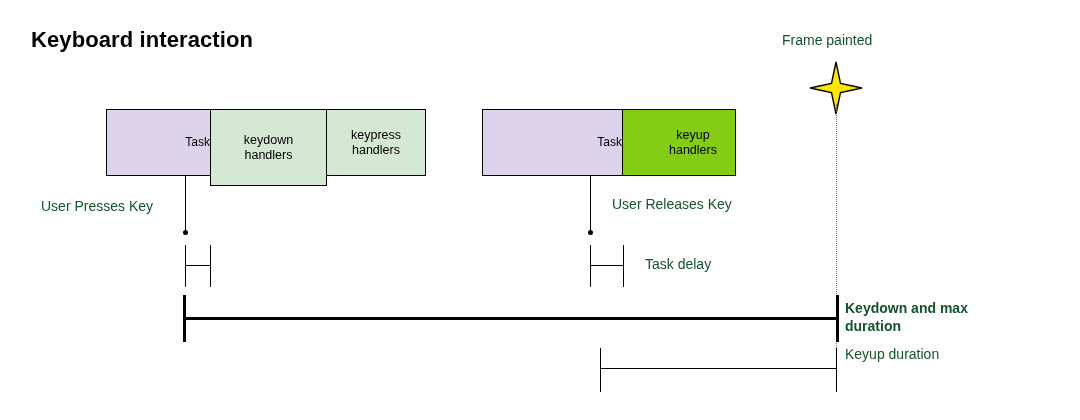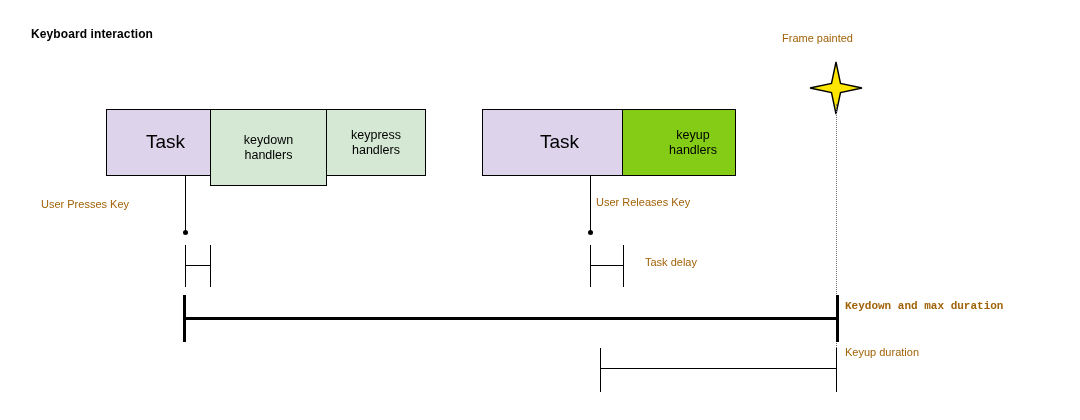--- a/index.html
+++ b/index.html
@@ -17,56 +17,56 @@
     width: 1080px;
     height: 420px;
     background: #ffffff;
     overflow: hidden;
   }
   
   .title {
     position: absolute;
     left: 31px;
     top: 27px;
-    font-size: 12px;
+    font-size: 22px;
     font-weight: bold;
     letter-spacing: 0.1px;
     color: #000000;
     white-space: nowrap;
   }
   
   .block {
     position: absolute;
     box-sizing: border-box;
     border: 1.6px solid #000000;
     display: flex;
     align-items: center;
     justify-content: center;
     text-align: center;
     line-height: 1.18;
     color: #000000;
   }
   .block.task {
-    justify-content: center;
+    justify-content: flex-end;
     padding-left: 14px;
-    font-size: 19px;
+    font-size: 12px;
   }
   .block.handler {
     font-size: 12.5px;
   }
   .block span { display: block; }
   
   .label {
     position: absolute;
-    font-size: 11px;
-    color: #a16207;
+    font-size: 14px;
+    color: #14532d;
     white-space: nowrap;
     line-height: 1.25;
   }
-  .label.bold  { font-weight: bold; white-space: normal; font-family: Liberation Mono, monospace; }
+  .label.bold  { font-weight: bold; white-space: normal; }
   
   .vline {
     position: absolute;
     background: #000000;
     width: 1.4px;
   }
   .hline {
     position: absolute;
     background: #000000;
     height: 1.4px;
@@ -135,21 +135,21 @@
   </svg>
 
   <div class="dotted" style="left:836px; top:104px; height:286px;"></div>
 
   <div class="vline" style="left:185px; top:176px; height:56px;"></div>
   <div class="dot" style="left:183px; top:230px;"></div>
   <div class="label" style="left:41px; top:198px;">User Presses Key</div>
 
   <div class="vline" style="left:590px; top:176px; height:56px;"></div>
   <div class="dot" style="left:588px; top:230px;"></div>
-  <div class="label" style="left:596px; top:196px;">User Releases Key</div>
+  <div class="label" style="left:612px; top:196px;">User Releases Key</div>
 
   <div class="vline" style="left:185px; top:245px; height:42px;"></div>
   <div class="vline" style="left:210px; top:245px; height:42px;"></div>
   <div class="hline" style="left:185px; top:265px; width:26px;"></div>
 
   <div class="vline" style="left:590px; top:245px; height:42px;"></div>
   <div class="vline" style="left:623px; top:245px; height:42px;"></div>
   <div class="hline" style="left:590px; top:265px; width:34px;"></div>
   <div class="label" style="left:645px; top:256px;">Task delay</div>
 

